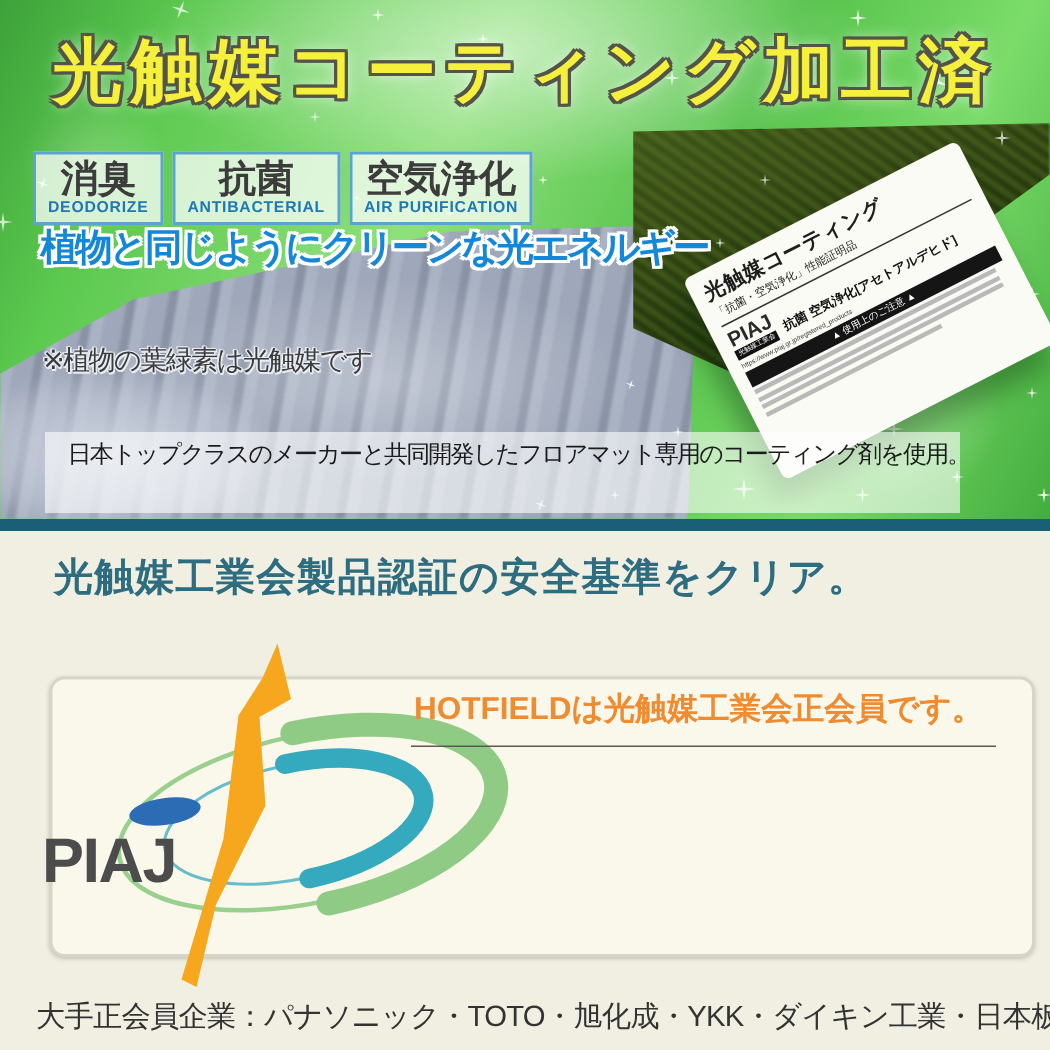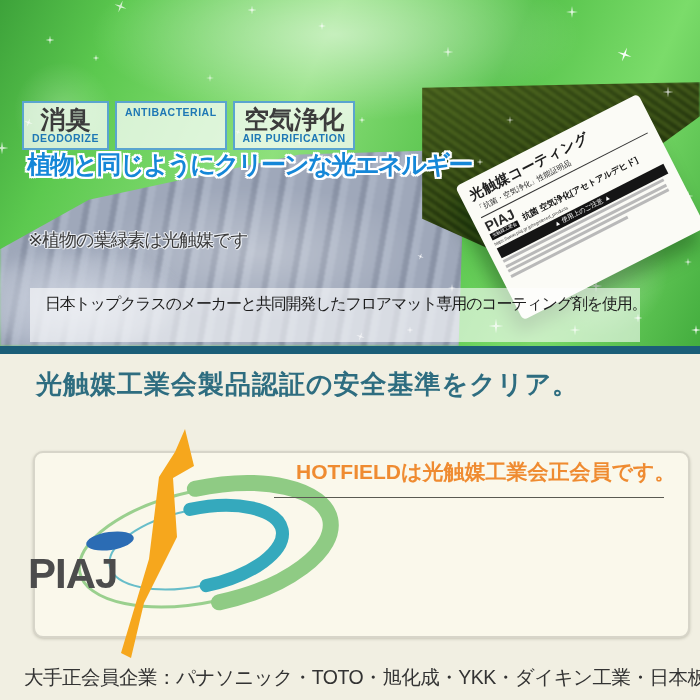--- a/index.html
+++ b/index.html
@@ -87,21 +87,21 @@
   .cert-line{position:absolute;left:36px;z-index:2;white-space:nowrap;
     font-family:"Liberation Serif","DejaVu Serif",serif;font-weight:bold;
     font-size:26px;letter-spacing:1px;color:#2e6d80;}
   .cert-line.l1{top:13px;}
   .cert-line.l2{top:55px;}
   .member-box{position:absolute;left:33px;top:97px;width:657px;height:187px;
     background:#faf8eb;border:2px solid #d7d5c9;border-radius:10px;box-sizing:border-box;
     box-shadow:0 1px 3px rgba(120,118,100,.35);}
   .piaj-logo{position:absolute;left:18px;top:68px;width:320px;height:250px;z-index:4;overflow:visible;}
   .member-heading{position:absolute;left:276px;top:104px;z-index:5;font-size:21px;font-weight:bold;
-    color:#ef8b31;white-space:nowrap;letter-spacing:0;margin-left:20px;}
+    color:#ef8b31;white-space:nowrap;letter-spacing:0;}
   .member-rule{position:absolute;left:274px;top:143px;width:390px;height:1px;background:#5a5a52;z-index:5;}
   .member-body{position:absolute;left:330px;top:151px;width:358px;z-index:5;font-size:17.5px;
     color:#4a4a4a;line-height:25px;text-align:justify;letter-spacing:-.5px;}
   .footer-line{position:absolute;left:24px;top:310px;z-index:2;font-size:19.5px;color:#333;
     white-space:nowrap;letter-spacing:-.5px;}
 </style>
 </head>
 <body>
 
 <div class="page">
@@ -123,27 +123,29 @@
         <div class="cc-labels">抗菌 空気浄化[アセトアルデヒド]</div>
       </div>
       <div class="cc-url">https://www.piaj.gr.jp/registered_products</div>
       <div class="cc-notice">▲ 使用上のご注意 ▲</div>
       <div class="cc-fine" style="width:96%"></div>
       <div class="cc-fine" style="width:96%"></div>
       <div class="cc-fine" style="width:96%"></div>
       <div class="cc-fine" style="width:70%"></div>
     </div>
 
+    <h1 class="hero-title">光触媒コーティング加工済</h1>
 
     <div class="features">
       <div class="feature">
         <div class="jp">消臭</div>
         <div class="en">DEODORIZE</div>
       </div>
       <div class="feature">
+        <div class="jp">抗菌</div>
         <div class="en">ANTIBACTERIAL</div>
       </div>
       <div class="feature">
         <div class="jp">空気浄化</div>
         <div class="en">AIR PURIFICATION</div>
       </div>
     </div>
 
     <div class="hero-line l1">植物と同じようにクリーンな光エネルギー</div>
     <div class="hero-note">※植物の葉緑素は光触媒です</div>

